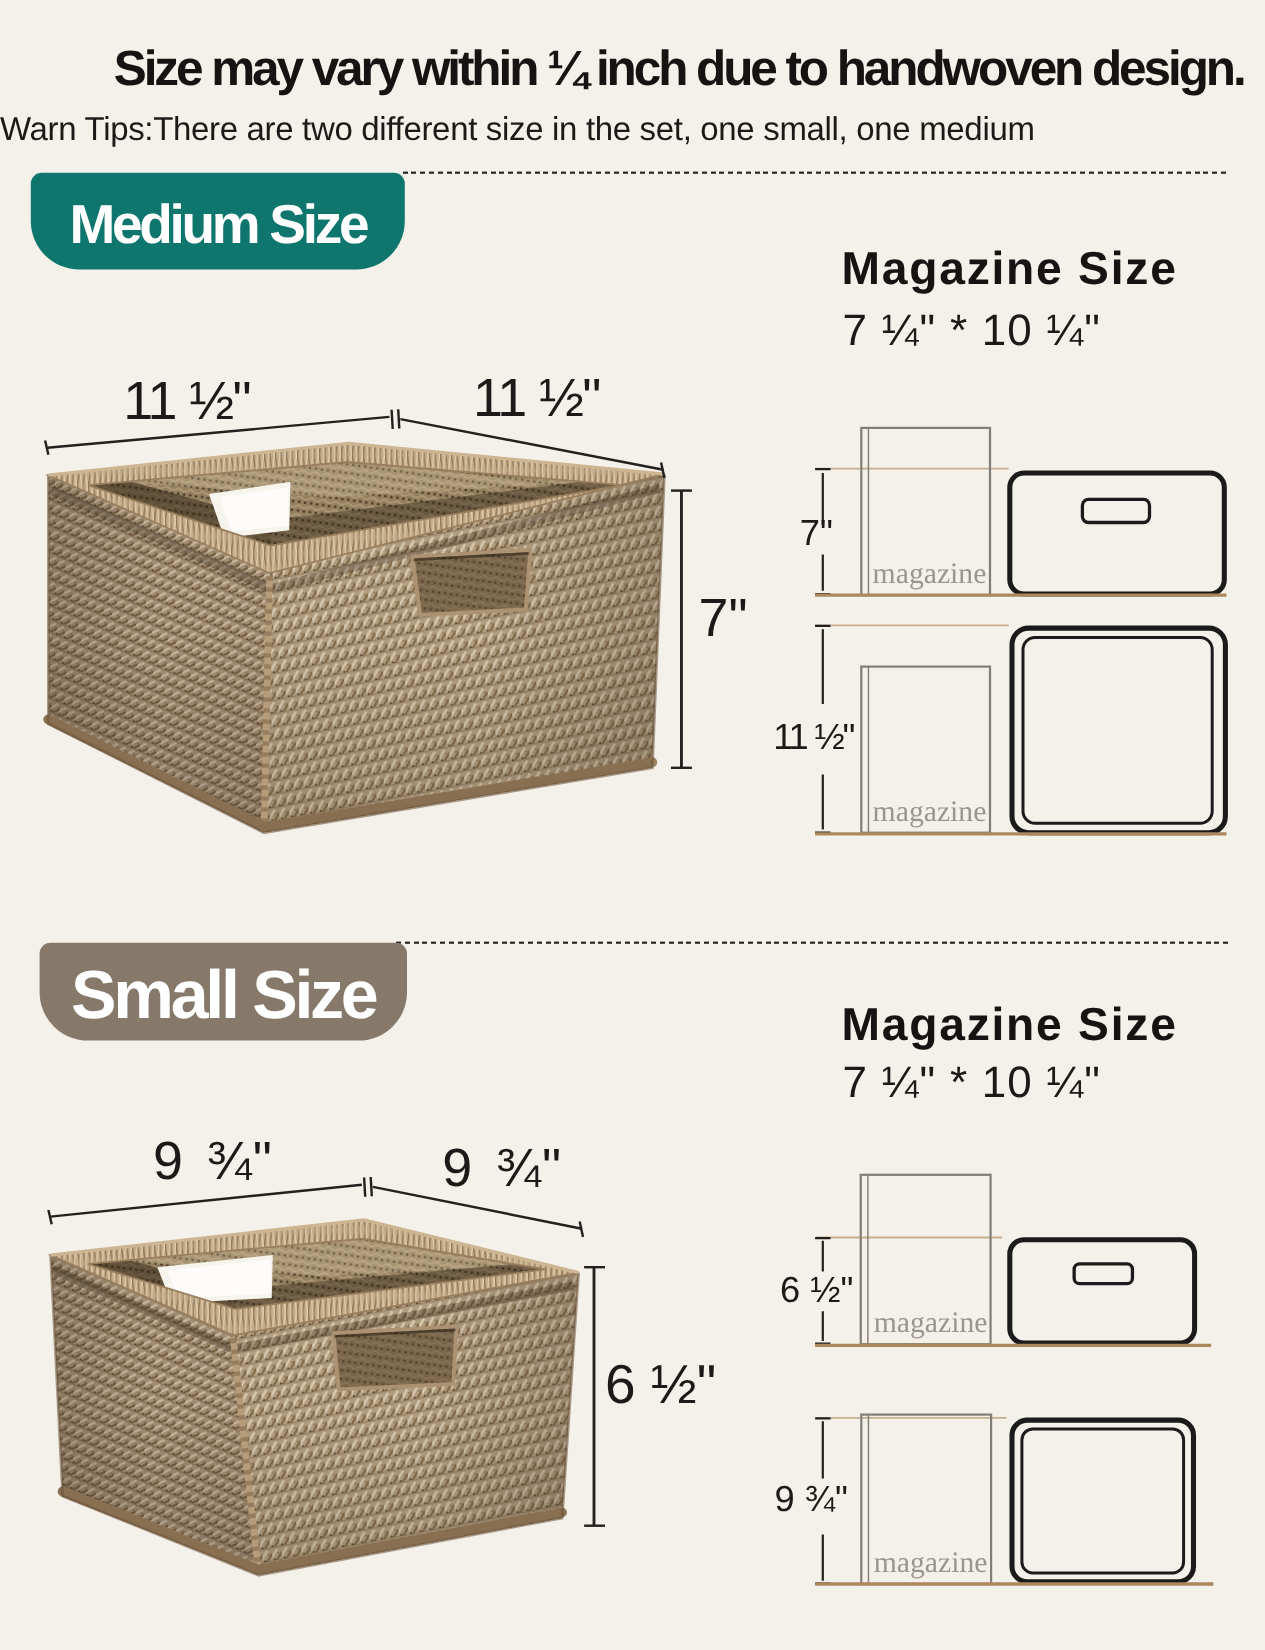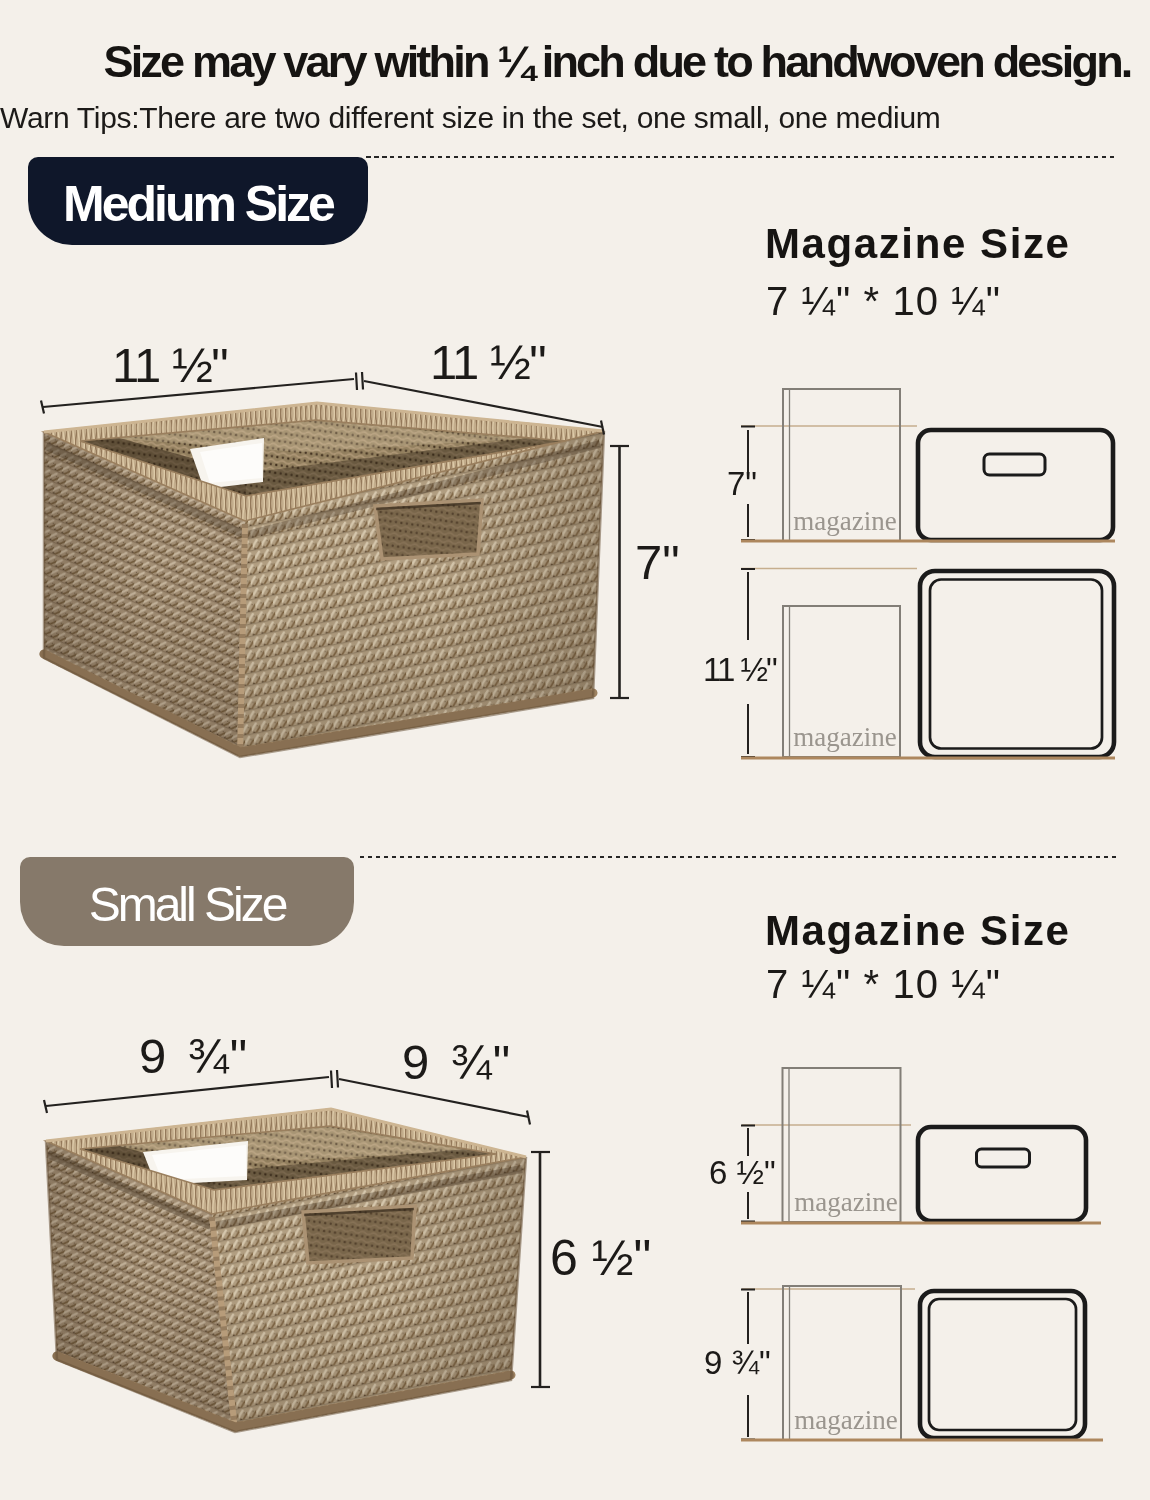--- a/index.html
+++ b/index.html
@@ -53,21 +53,21 @@
   </linearGradient>
 </defs>
 </svg>
 
 <div class="abs" style="left:0;top:36px;width:1150px;text-align:center;font-size:45px;font-weight:700;color:#161412;letter-spacing:-2.8px;padding-left:42px;">Size may vary within ¼ inch due to handwoven design.</div>
 
 <div class="abs" style="left:0;top:101px;width:1132px;font-size:30px;letter-spacing:-0.3px;color:#1c1a18;">Warn Tips:There are two different size in the set, one small, one medium</div>
 
 <div class="abs" style="left:366px;top:156px;width:752px;height:2px;background:repeating-linear-gradient(90deg,#262626 0 4.5px,transparent 4.5px 8px);"></div>
 
-<div class="abs" style="left:28px;top:157px;width:340px;height:88px;background:#0f172a;border-radius:10px 10px 44px 44px;color:#fff;font-size:50px;font-weight:700;letter-spacing:-3px;text-align:center;line-height:95px;">Medium Size</div>
+<div class="abs" style="left:28px;top:157px;width:340px;height:88px;background:#0f766e;border-radius:10px 10px 44px 44px;color:#fff;font-size:50px;font-weight:700;letter-spacing:-3px;text-align:center;line-height:95px;">Medium Size</div>
 
 <div class="abs" style="left:765px;top:220px;font-size:42px;letter-spacing:1.6px;font-weight:700;color:#161412;">Magazine Size</div>
 
 <div class="abs dim" style="left:766px;top:279px;font-size:40px;letter-spacing:1.1px;">7 ¼" * 10 ¼"</div>
 
 <div class="abs dim" style="left:112px;top:337px;font-size:49px;letter-spacing:-1.5px;">11 ½"</div>
 
 <div class="abs dim" style="left:430px;top:334px;font-size:49px;letter-spacing:-1.5px;">11 ½"</div>
 
 <div class="abs dim" style="left:635px;top:534px;font-size:49px;">7"</div>
@@ -168,21 +168,21 @@
   <rect x="920" y="571" width="194" height="186" rx="15" fill="none" stroke="#1b1b1b" stroke-width="4.6"></rect>
   <rect x="930" y="579.5" width="172" height="169" rx="11" fill="none" stroke="#1b1b1b" stroke-width="2.7"></rect>
 
   <path d="M741,758 H1115" stroke="#ad875e" stroke-width="3" fill="none"></path>
 </svg>
 
 <div class="abs dim" style="left:703px;top:651px;font-size:33px;letter-spacing:-2px;">11 ½"</div>
 
 <div class="abs" style="left:360px;top:856px;width:758px;height:2px;background:repeating-linear-gradient(90deg,#262626 0 4.5px,transparent 4.5px 8px);"></div>
 
-<div class="abs" style="left:20px;top:857px;width:334px;height:89px;background:#86796a;border-radius:10px 10px 44px 44px;color:#fff;font-size:48px;font-weight:400;letter-spacing:-3px;text-align:center;line-height:95px;">Small Size</div>
+<div class="abs" style="left:36px;top:857px;width:334px;height:89px;background:#86796a;border-radius:10px 10px 44px 44px;color:#fff;font-size:62px;font-weight:700;letter-spacing:-3px;text-align:center;line-height:95px;">Small Size</div>
 
 <div class="abs" style="left:765px;top:907px;font-size:42px;letter-spacing:1.6px;font-weight:700;color:#161412;">Magazine Size</div>
 
 <div class="abs dim" style="left:766px;top:962px;font-size:40px;letter-spacing:1.1px;">7 ¼" * 10 ¼"</div>
 
 <div class="abs dim" style="left:139px;top:1028px;font-size:49px;letter-spacing:1px;word-spacing:6px;">9 ¾"</div>
 
 <div class="abs dim" style="left:402px;top:1034px;font-size:49px;letter-spacing:1px;word-spacing:6px;">9 ¾"</div>
 
 <div class="abs dim" style="left:550px;top:1229px;font-size:50px;">6 ½"</div>

